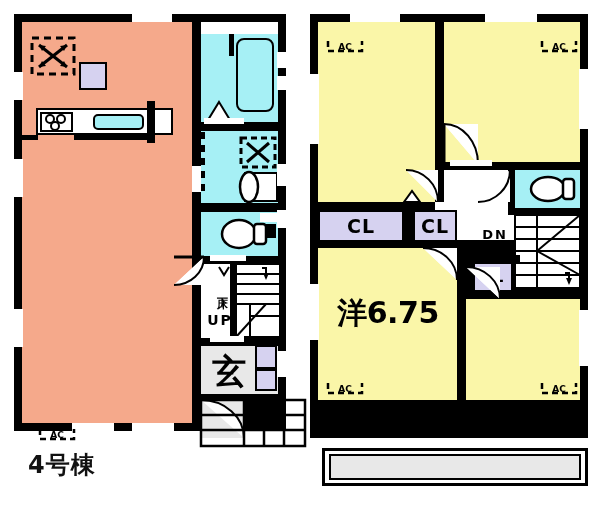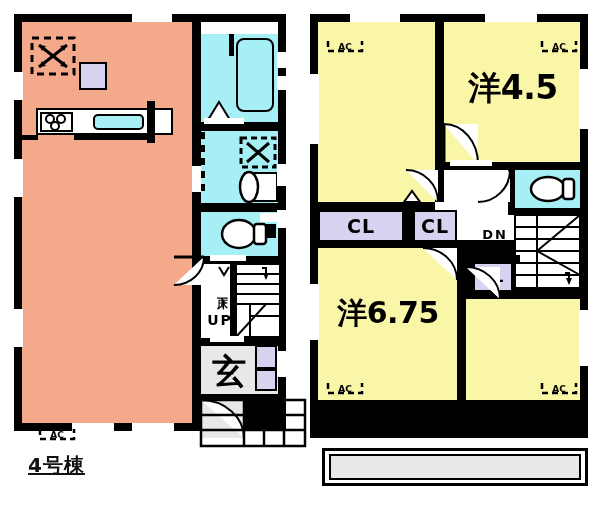--- a/index.html
+++ b/index.html
@@ -45,21 +45,21 @@
   .lbl-ldk   { font-size: 54px; font-weight: 700; }
   .lbl-19    { font-size: 54px; font-weight: 700; }
   .lbl-big   { font-size: 33px; font-weight: 700; }
   .lbl-med   { font-size: 30px; font-weight: 700; }
   .lbl-gen   { font-size: 34px; font-weight: 700; }
   .lbl-cl    { font-size: 19px; font-weight: 700; letter-spacing: 1px; }
   .lbl-cl-sm { font-size: 15px; font-weight: 700; letter-spacing: 0px; }
   .lbl-dn    { font-size: 13px; font-weight: 700; letter-spacing: 2px; }
   .lbl-up    { font-size: 14px; font-weight: 700; letter-spacing: 2px; }
   .lbl-balc  { font-size: 22px; font-weight: 700; letter-spacing: 4px; }
-  .lbl-bldg  { font-size: 20px; font-weight: 700; letter-spacing: 1px; color:#111;text-decoration:underline; }
+  .lbl-bldg  { font-size: 24px; font-weight: 700; letter-spacing: 1px; color:#111; }
   .outline  { border: 2px solid #000; }
   svg { display:block; overflow: visible; }
 </style>
 </head>
 <body>
 
 <div id="page">
 
   <div class="abs" style="left:14px; top:14px; width:272px; height:417px;">
 
@@ -251,21 +251,20 @@
       <svg width="38" height="16" viewBox="0 0 38 16">
         <path d="M2 3 L2 13 L36 13 L36 3" fill="none" stroke="#000" stroke-width="2.5" stroke-dasharray="6,4"></path>
         <text x="19" y="12" font-size="9" font-family="DejaVu Sans, sans-serif" font-weight="bold" text-anchor="middle" fill="#000">AC</text>
       </svg>
     </div>
     <div class="abs fill-white" style="left:0px; top:60px; width:9px; height:70px;"></div>
     <div class="abs fill-white" style="left:40px; top:0px; width:50px; height:8px;"></div>
 
     <div class="abs wall" style="left:125px; top:8px; width:9px; height:142px;"></div>
     <div class="abs fill-tatami" style="left:134px; top:8px; width:136px; height:142px;"></div>
-    <div class="abs label lbl-big" style="left:144px; top:48px; width:118px; height:50px;">洋4.5</div>
     <div class="abs" style="left:230px; top:24px; width:38px; height:16px;">
       <svg width="38" height="16" viewBox="0 0 38 16">
         <path d="M2 3 L2 13 L36 13 L36 3" fill="none" stroke="#000" stroke-width="2.5" stroke-dasharray="6,4"></path>
         <text x="19" y="12" font-size="9" font-family="DejaVu Sans, sans-serif" font-weight="bold" text-anchor="middle" fill="#000">AC</text>
       </svg>
     </div>
     <div class="abs fill-white" style="left:269px; top:55px; width:9px; height:60px;"></div>
     <div class="abs fill-white" style="left:175px; top:0px; width:52px; height:8px;"></div>
 
     <div class="abs" style="left:134px; top:110px; width:34px; height:40px;">

